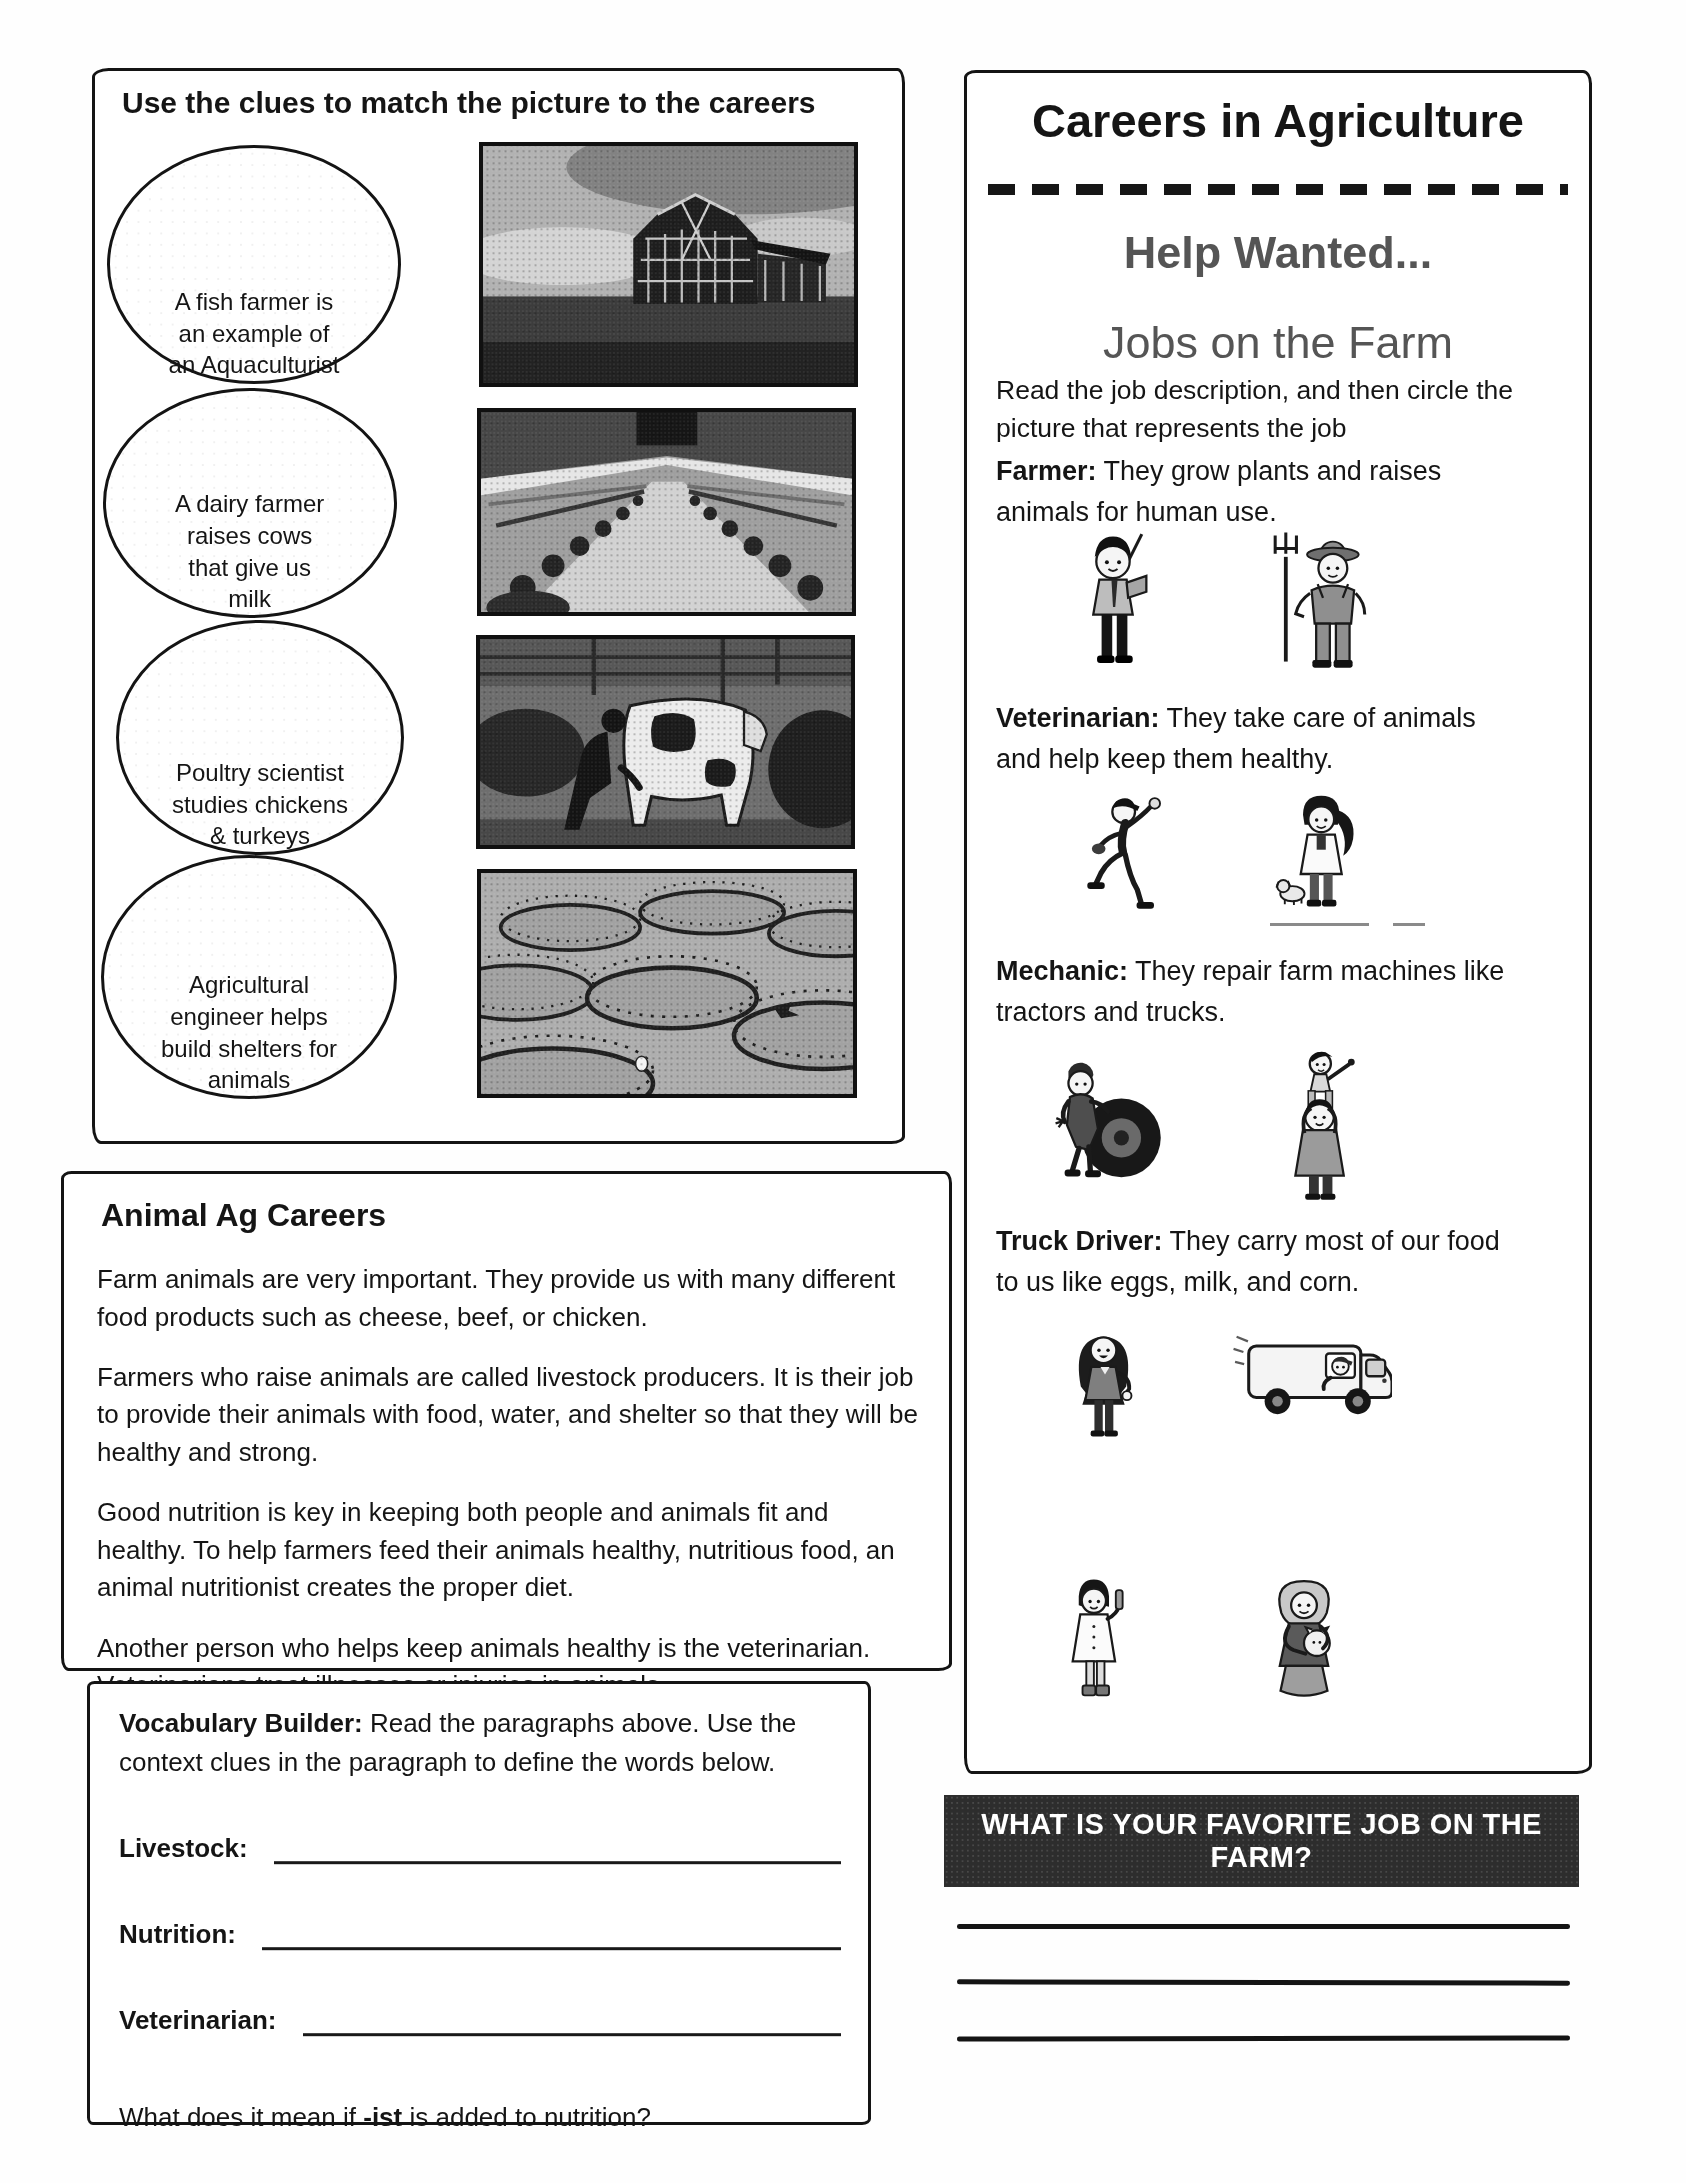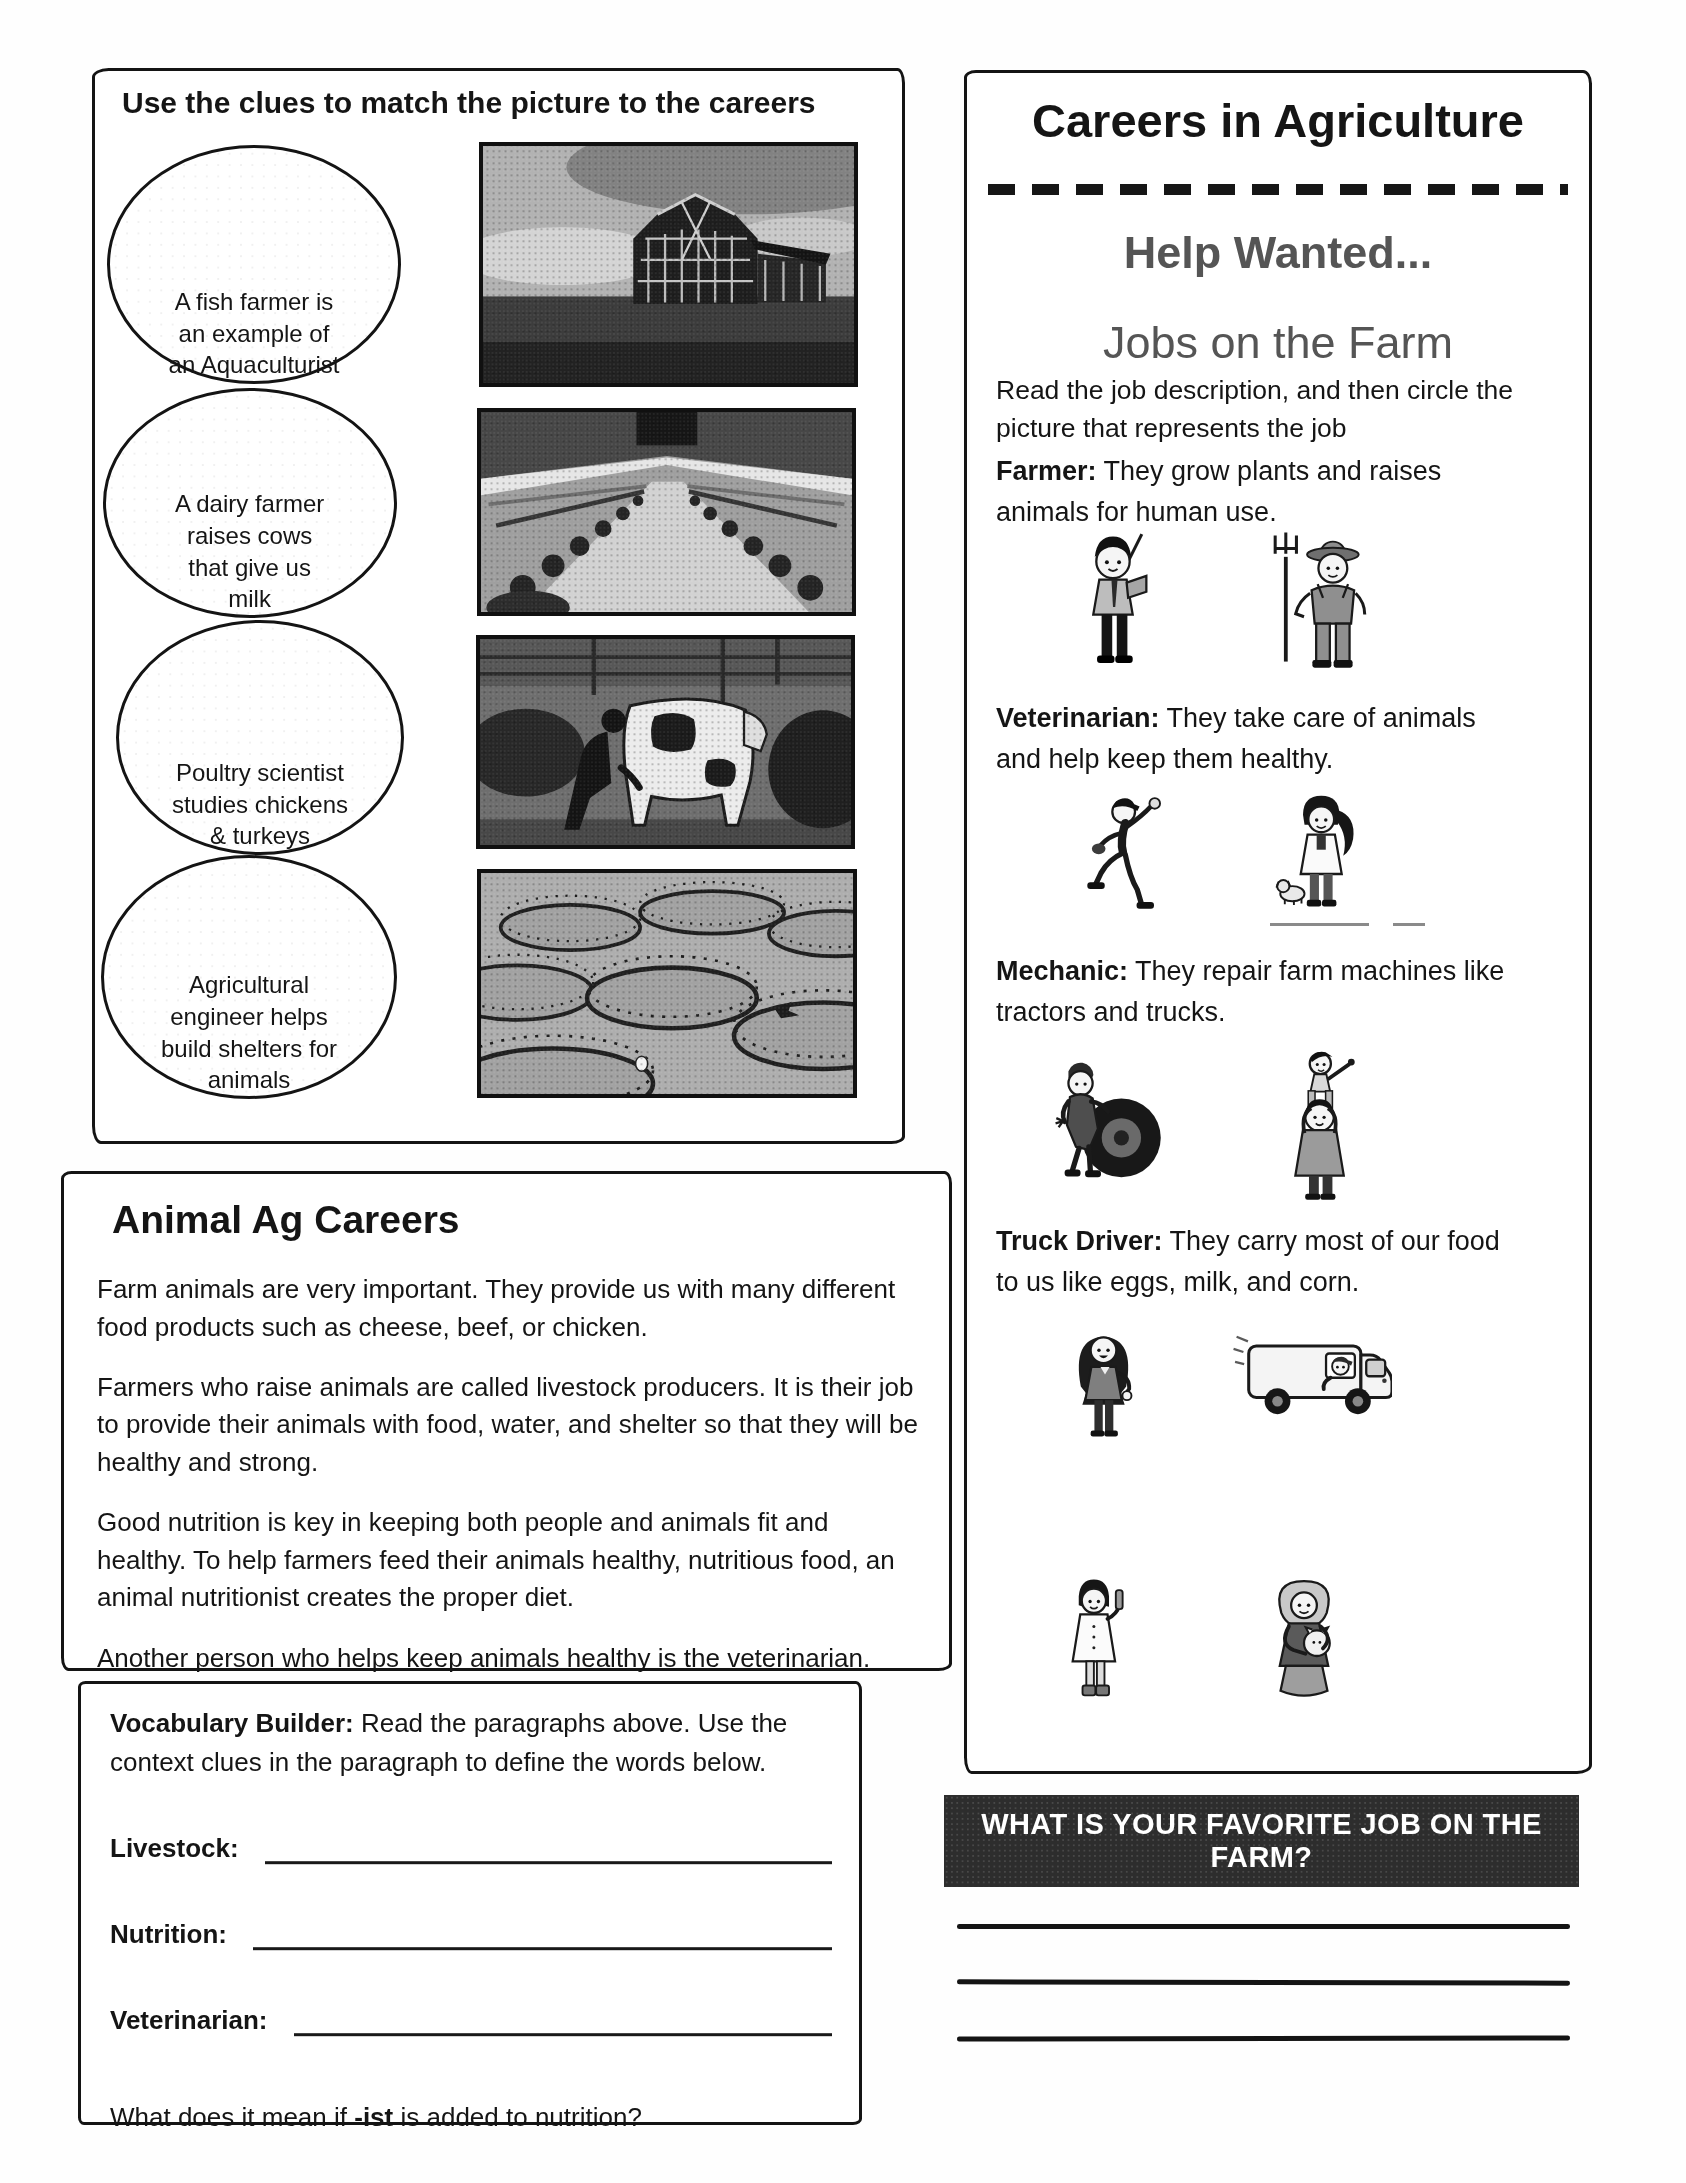--- a/index.html
+++ b/index.html
@@ -26,24 +26,24 @@
      background-image:radial-gradient(rgba(255,255,255,.25) 22%,transparent 26%),radial-gradient(rgba(0,0,0,.22) 20%,transparent 24%);
      background-size:3.8px 3.8px,6px 6px;background-position:0 0,1.5px 2.3px}
   #p1{left:384px;top:71px;width:371px;height:237px}
   #p2{left:382px;top:337px;width:371px;height:200px}
   #p3{left:381px;top:564px;width:371px;height:206px}
   #p4{left:382px;top:798px;width:372px;height:221px}
   figure{margin:0}
 
   #animal{left:61px;top:1171px;width:885px;height:494px;border-radius:10.6px 7.6px 13.6px 7.6px/7.6px 12px 7.6px 13.6px}
   #animal .inner{position:absolute;left:33px;right:30px;top:18px;font-size:26px;line-height:1.44}
-  #animal h3{font-size:39px;margin:0 0 23px 15px}
+  #animal h3{font-size:32px;margin:0 0 23px 4px}
   #animal p{margin:0 0 23px 0}
 
-  #vocab{left:78px;top:1681px;width:778px;height:438px;border-width:3px;border-radius:7.6px 6px 9px 6px/6px 9px 6px 7.6px}
+  #vocab{left:87px;top:1681px;width:778px;height:438px;border-width:3px;border-radius:7.6px 6px 9px 6px/6px 9px 6px 7.6px}
   #vocab .inner{position:absolute;left:29px;right:27px;top:20px;font-size:26px;line-height:1.5}
   .vrow{display:flex;align-items:flex-end;margin-top:47px;font-weight:bold}
   .vrow .term{white-space:nowrap}
   .vline{flex:1;margin-left:26px;border-bottom:3px solid #191919;transform:translateY(-3.8px)}
   .vq{margin:58px 0 4px 0;font-weight:normal}
 
   #panel{left:964px;top:70px;width:622px;height:1698px;border-radius:12px 9px 15px 7.6px/7.6px 13.6px 9px 16.7px}
   #panel > *{position:absolute}
   .r-title{left:0;right:0;top:20px;text-align:center;font-size:47px;font-weight:bold;margin:0}
   .dashes{left:21px;right:21px;top:111px;height:11.4px;

